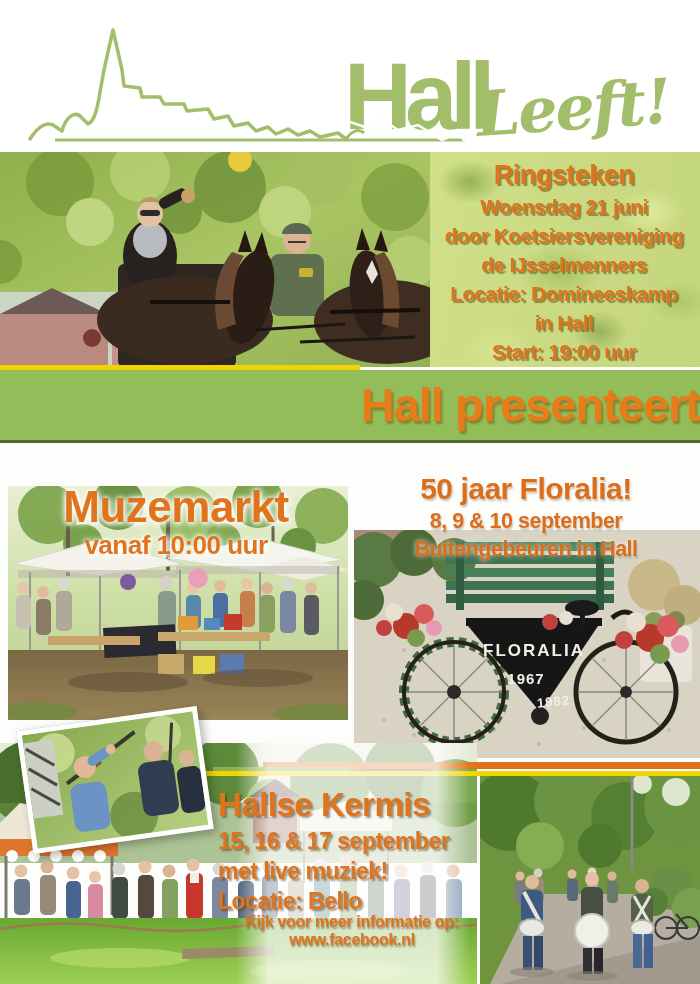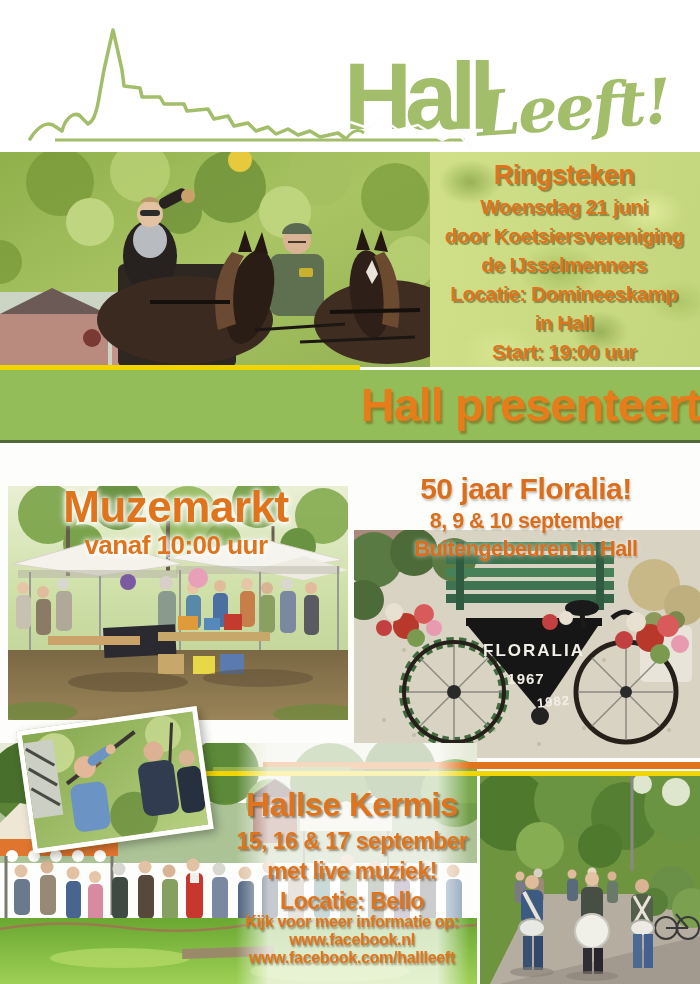--- a/index.html
+++ b/index.html
@@ -74,21 +74,21 @@
   .haze{
     left:236px;top:743px;width:234px;height:241px;z-index:2;
     background:linear-gradient(90deg,rgba(255,255,255,0),rgba(255,255,255,.72) 14%,rgba(255,255,255,.72) 86%,rgba(255,255,255,0));
   }
   .shoot{
     left:24px;top:718px;width:172px;height:114px;z-index:3;
     transform:rotate(-8deg);border:5px solid #fff;
     box-shadow:3px 4px 10px rgba(0,0,0,.3);overflow:hidden;background:#9db860;
   }
   .kermis{
-    left:218px;top:784px;width:268px;text-align:center;z-index:4;
+    left:218px;top:784px;width:268px;z-index:4;
     color:#e0741c;font-weight:bold;
     text-shadow:2px 2px 2px rgba(70,50,15,.5);
   }
   .kermis .t{font-size:33px;line-height:42px;letter-spacing:-.5px;}
   .kermis .l{font-size:23px;line-height:30px;letter-spacing:-.5px;}
   .footer{
     left:230px;top:913px;width:244px;text-align:center;z-index:4;
     color:#e0741c;font-weight:bold;
     text-shadow:1px 2px 2px rgba(70,50,15,.5);
   }
@@ -630,16 +630,15 @@
   <div class="abs kermis">
     <div class="t">Hallse Kermis</div>
     <div class="l">15, 16 &amp; 17 september</div>
     <div class="l">met live muziek!</div>
     <div class="l">Locatie: Bello</div>
   </div>
 
   <div class="abs footer">
     <div class="l">Kijk voor meer informatie op:</div>
     <div class="l">www.facebook.nl</div>
-    <div class="l">www.facebook.com/hallleeft</div>
   </div>
 
 </div>
 
 </body></html>

